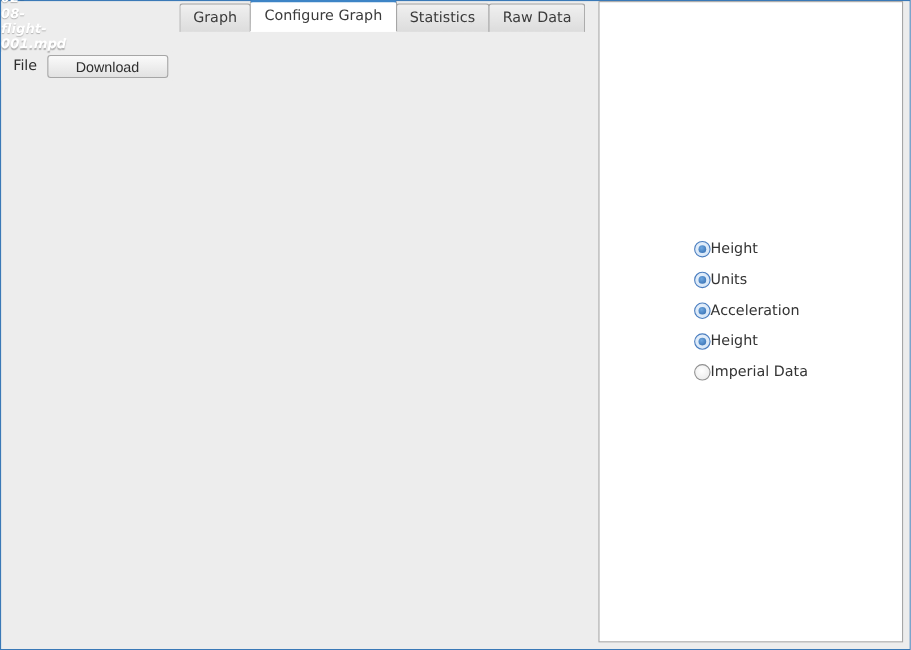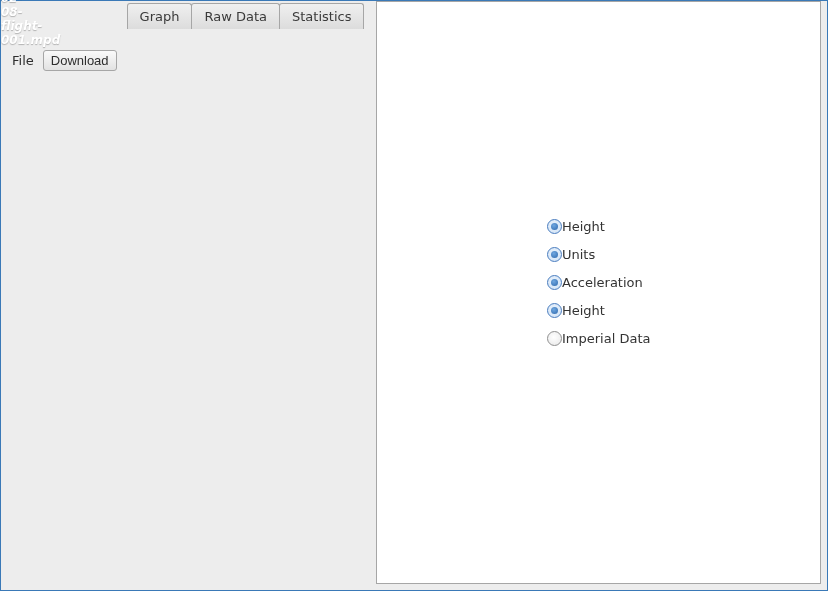--- a/index.html
+++ b/index.html
@@ -55,21 +55,21 @@
     gap: 2px;
     background: #ededed;
     margin-top: 46px;
   }
   .menu-item {
     padding: 3px 7px;
     cursor: pointer;
     border-radius: 2px;
   }
   .toolbar-btn {
-    padding: 2px 7px;
+    padding: 2px 25px;
     border: 1px solid #a6a6a6;
     border-radius: 3px;
     background: linear-gradient(to bottom, #fafafa, #e2e2e2);
     cursor: pointer;
     font-size: 13px;
     color: #2e2e2e;
   }
   .tabstrip {
     display: flex; align-items: flex-end;
     padding: 0 6px;
@@ -168,22 +168,23 @@
     </div>
   </div>
 
   <div class="menubar">
     <div class="menu-item">File</div>
     <button class="toolbar-btn">Download</button>
   </div>
 
   <div class="tabstrip">
     <div class="tab">Graph</div>
+    <div class="tab active">Configure Graph</div>
+    <div class="tab">Statistics</div>
     <div class="tab">Raw Data</div>
-    <div class="tab">Statistics</div>
   </div>
 
   <div class="tab-content">
     <div class="options">
 
       <label class="option-row">
         <span class="radio checked"></span>
         <span class="option-label">Height</span>
       </label>
 

